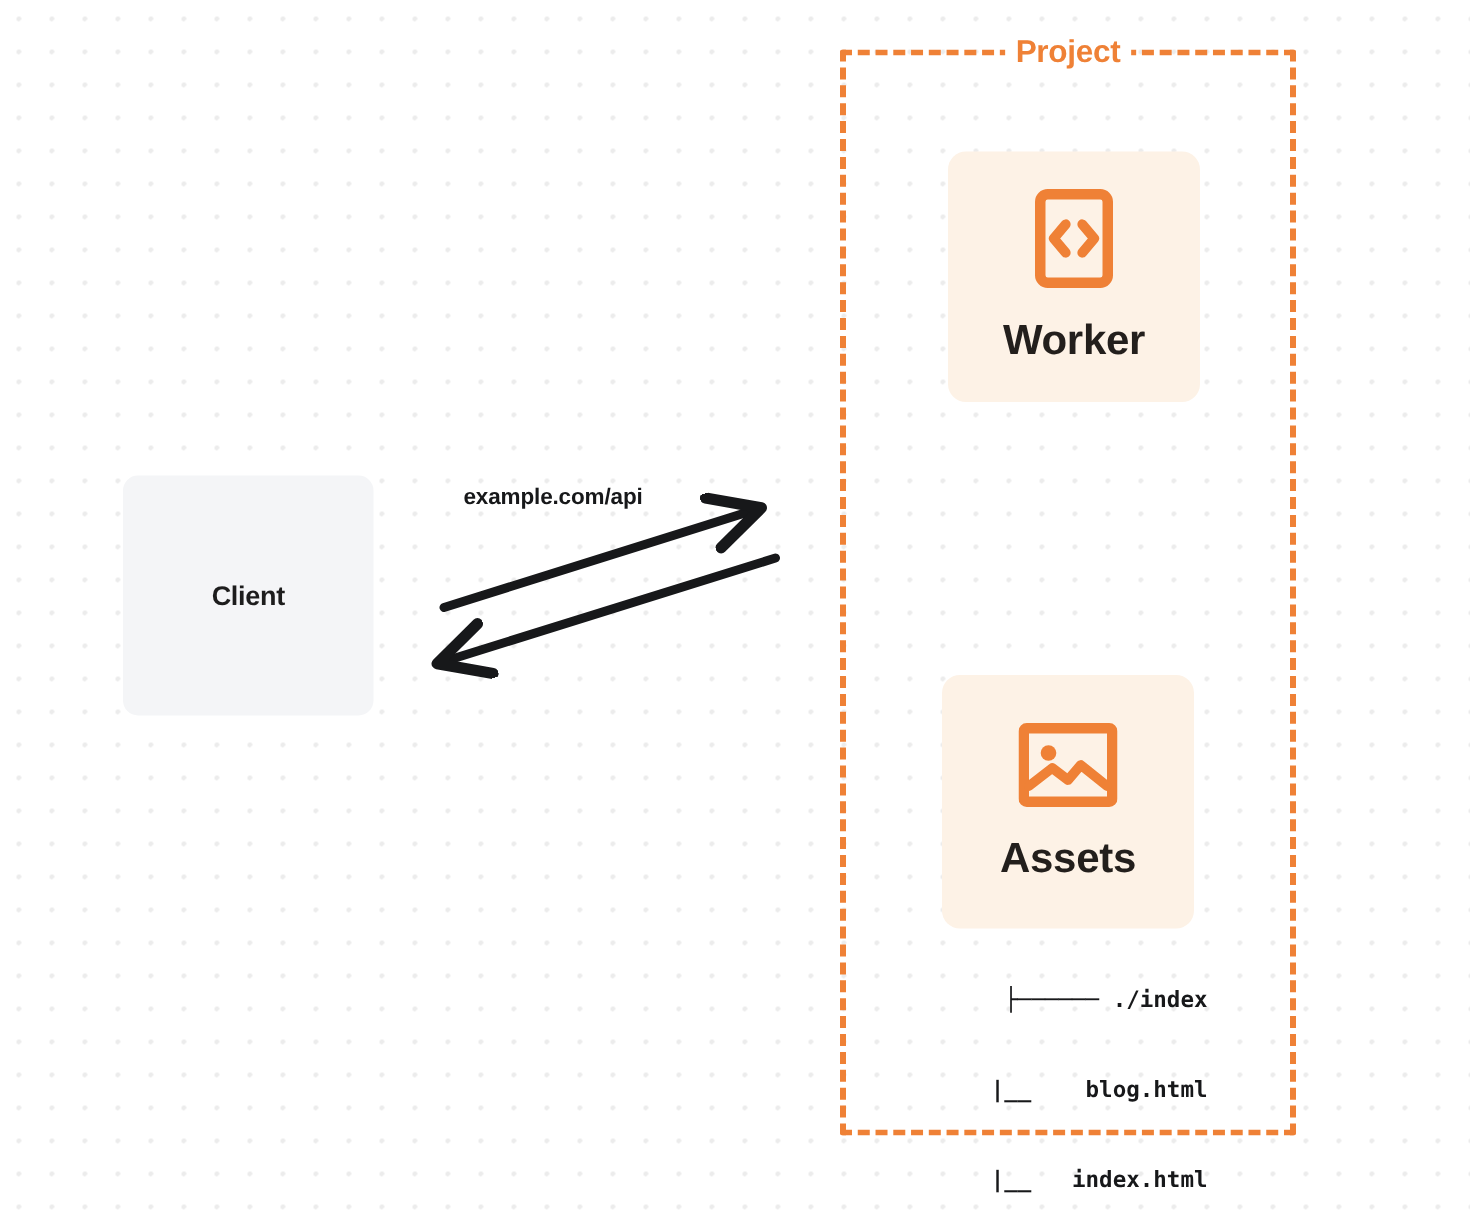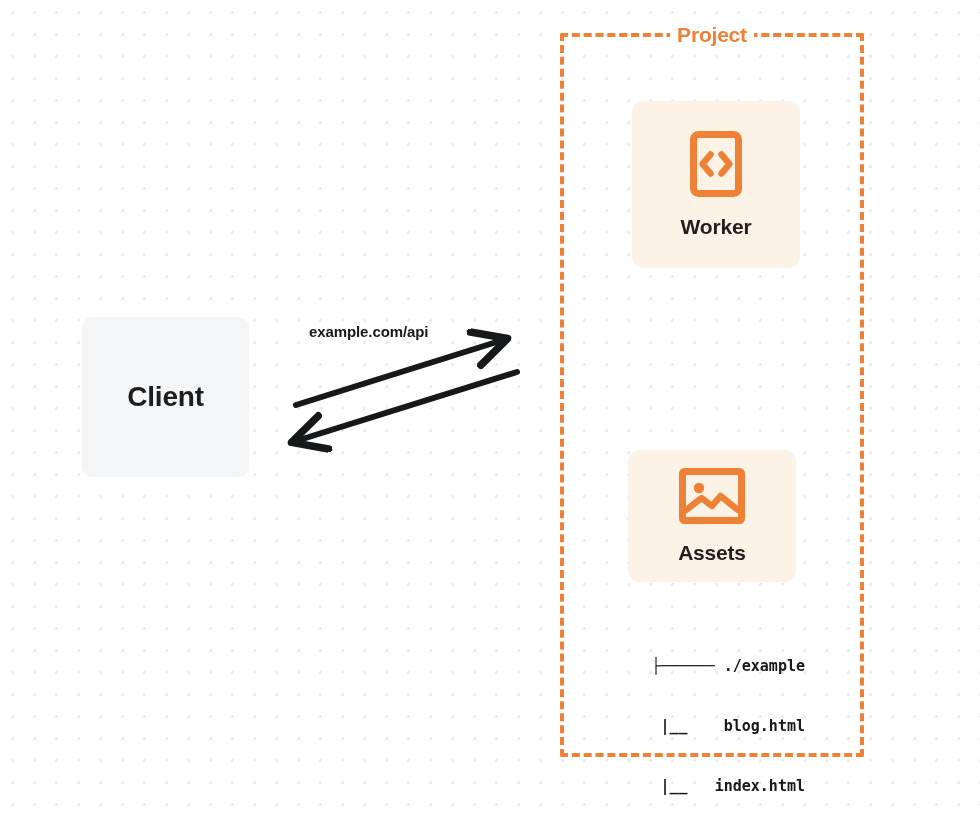--- a/index.html
+++ b/index.html
@@ -30,21 +30,21 @@
     top: 317px;
     width: 167px;
     height: 160px;
     background: #f4f5f7;
     border-radius: 10px;
     display: flex;
     align-items: center;
     justify-content: center;
   }
   .node-client .node-title {
-    font-size: 28px;
+    font-size: 18px;
     font-weight: bold;
     color: #1d1d1d;
     letter-spacing: -0.2px;
   }
 
   
   .project-box {
     position: absolute;
     left: 560px;
     top: 33px;
@@ -72,37 +72,37 @@
   .node-orange {
     position: absolute;
     background: #fdf2e6;
     border-radius: 12px;
     display: flex;
     flex-direction: column;
     align-items: center;
     justify-content: center;
   }
   .node-orange .node-title {
-    font-size: 21px;
+    font-size: 28px;
     font-weight: bold;
     color: #231f1c;
     letter-spacing: -0.2px;
   }
   .node-worker {
     left: 632px;
     top: 101px;
     width: 168px;
     height: 167px;
   }
   .node-worker .icon-wrap { margin-bottom: 14px; }
   .node-assets {
     left: 628px;
     top: 450px;
     width: 168px;
-    height: 132px;
+    height: 169px;
   }
   .node-assets .icon-wrap { margin-bottom: 13px; }
 
   
   .arrows {
     position: absolute;
     left: 0;
     top: 0;
     width: 980px;
     height: 818px;
@@ -183,19 +183,19 @@
       <svg width="66" height="56" viewBox="0 0 66 56">
         <rect x="3.5" y="3.5" width="59" height="49" rx="2" ry="2" fill="none" stroke="#ef8136" stroke-width="7"></rect>
         <circle cx="20" cy="20" r="5.2" fill="#ef8136"></circle>
         <path d="M7,42 L22.5,30 L33,38 L41.5,28 L59,42" fill="none" stroke="#ef8136" stroke-width="6.5" stroke-linecap="round" stroke-linejoin="round"></path>
       </svg>
     </span>
     <span class="node-title">Assets</span>
   </div>
 
   <div class="file-tree">
-    <span class="tree-row">├────── ./example</span>
+    <span class="tree-row">├────── ./index</span>
     <span class="tree-row">     |__    blog.html</span>
     <span class="tree-row">     |__   index.html</span>
     
   </div>
 
 </div>
 
 </body></html>

